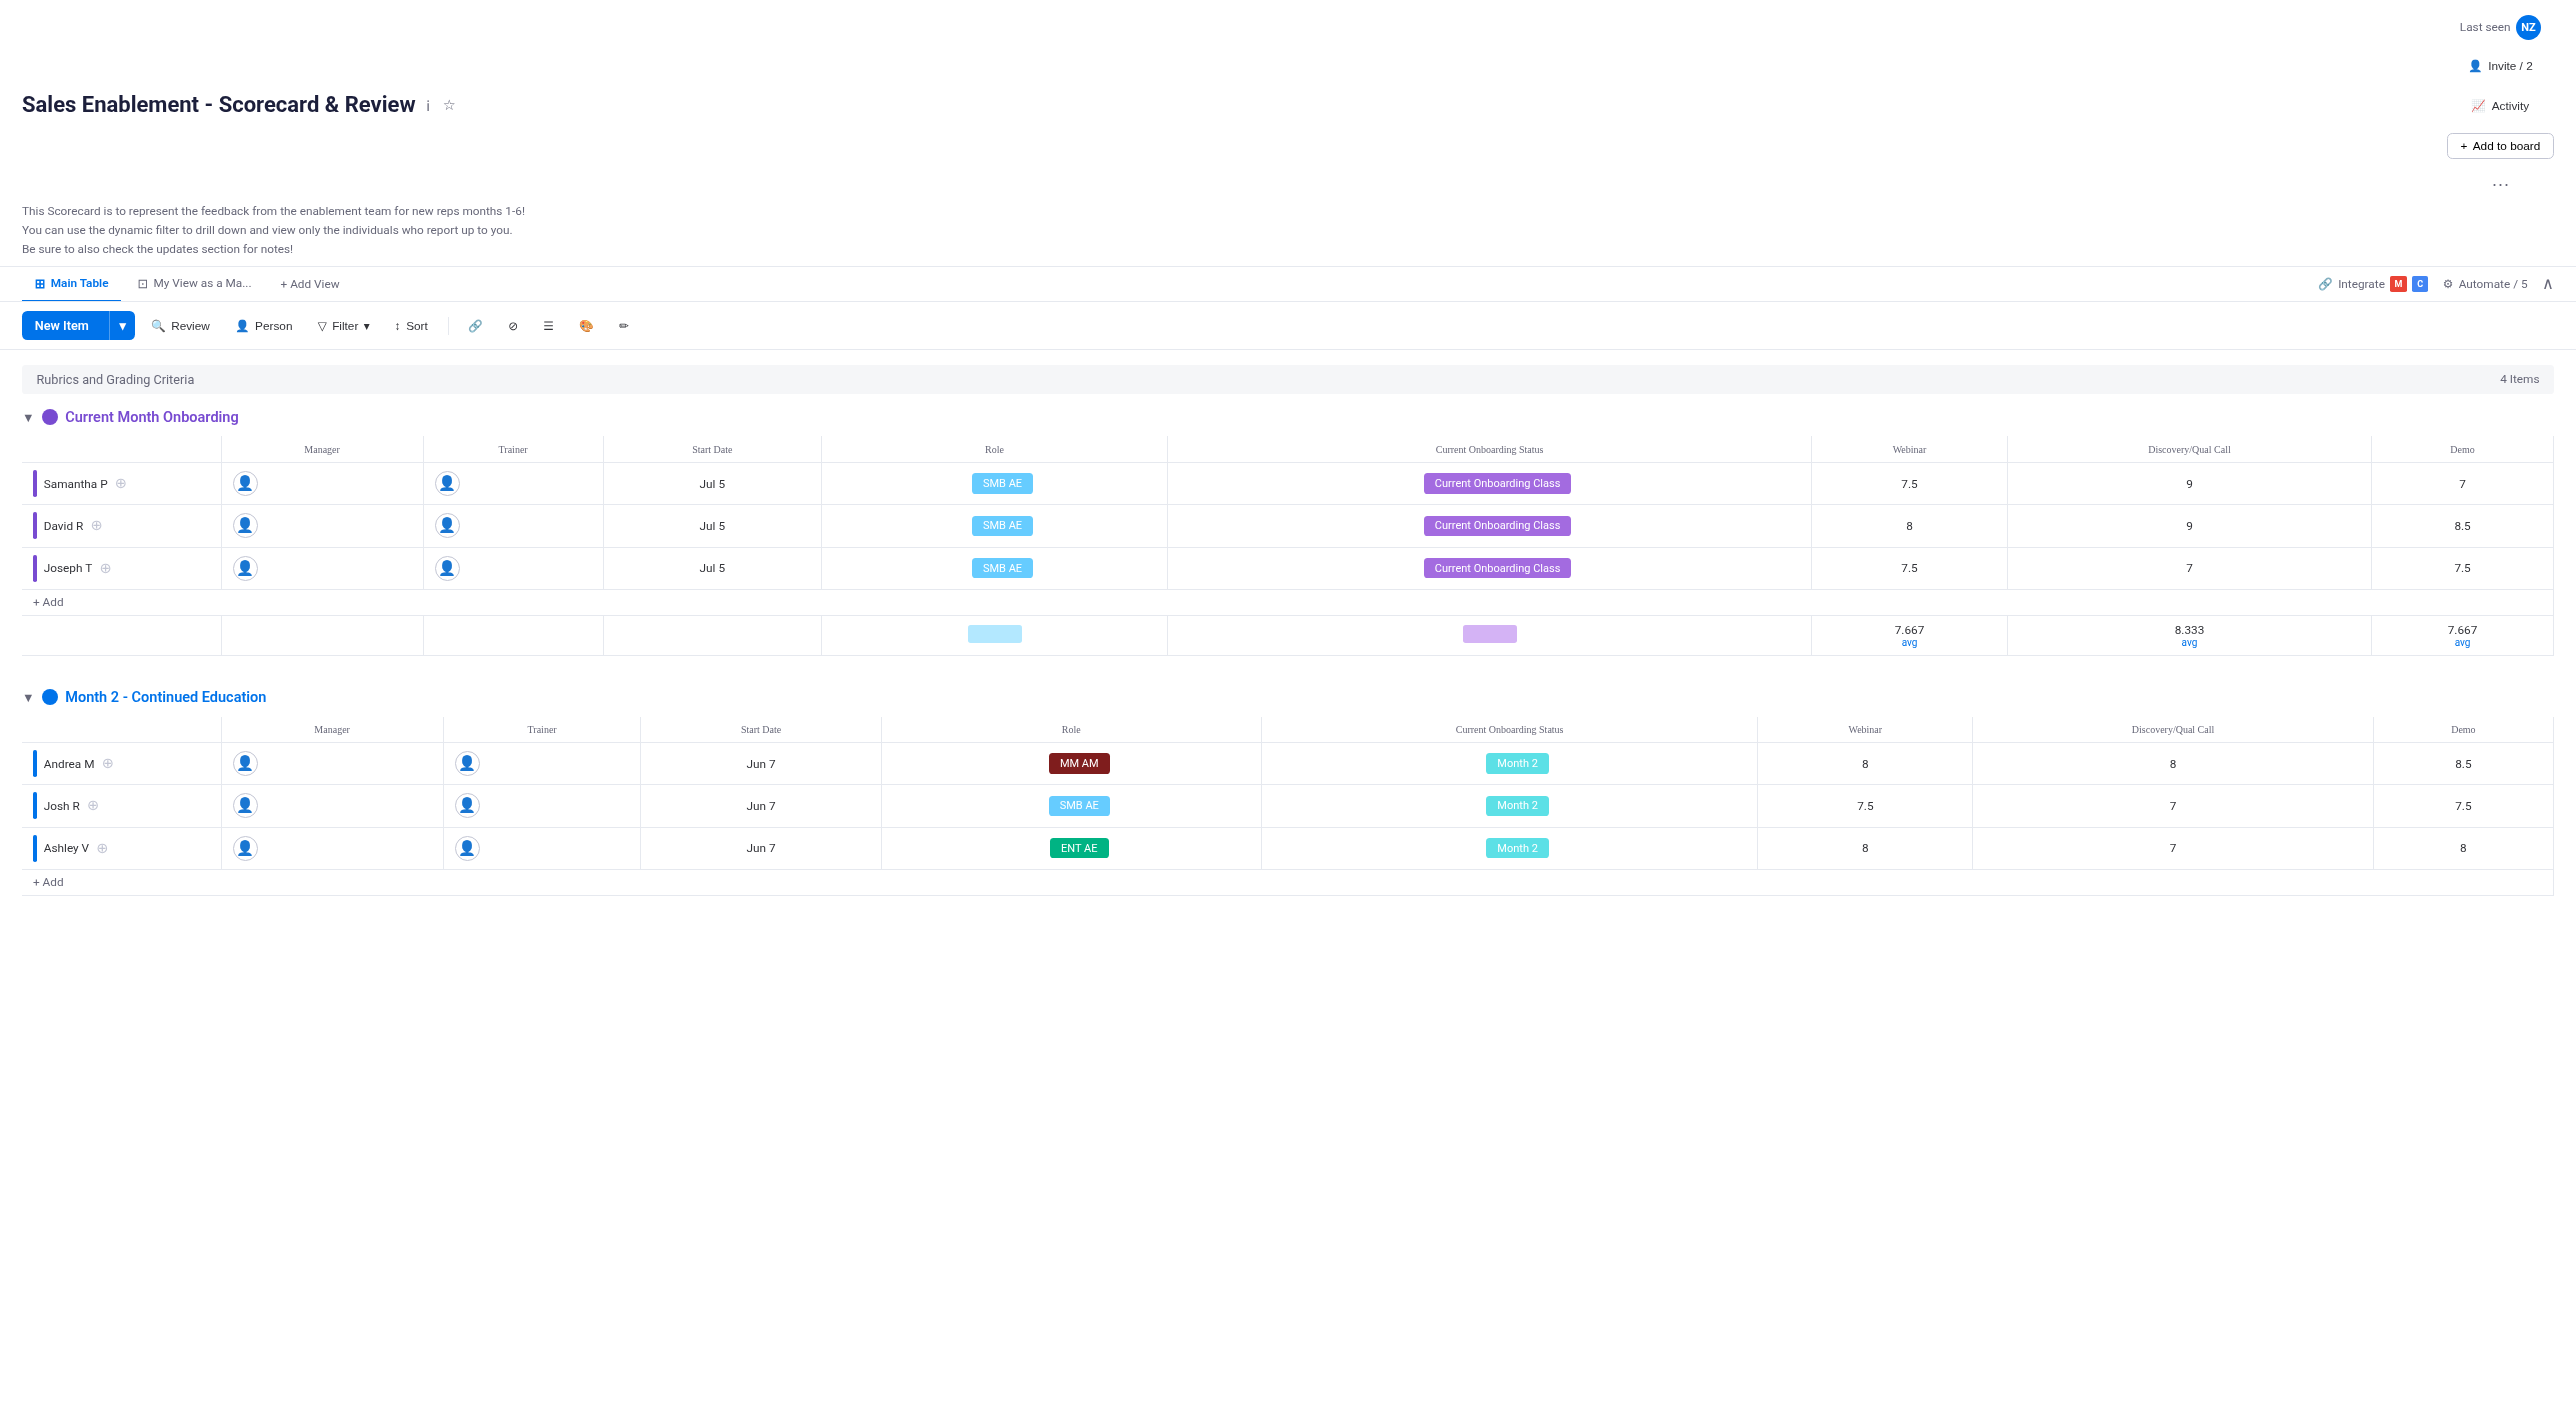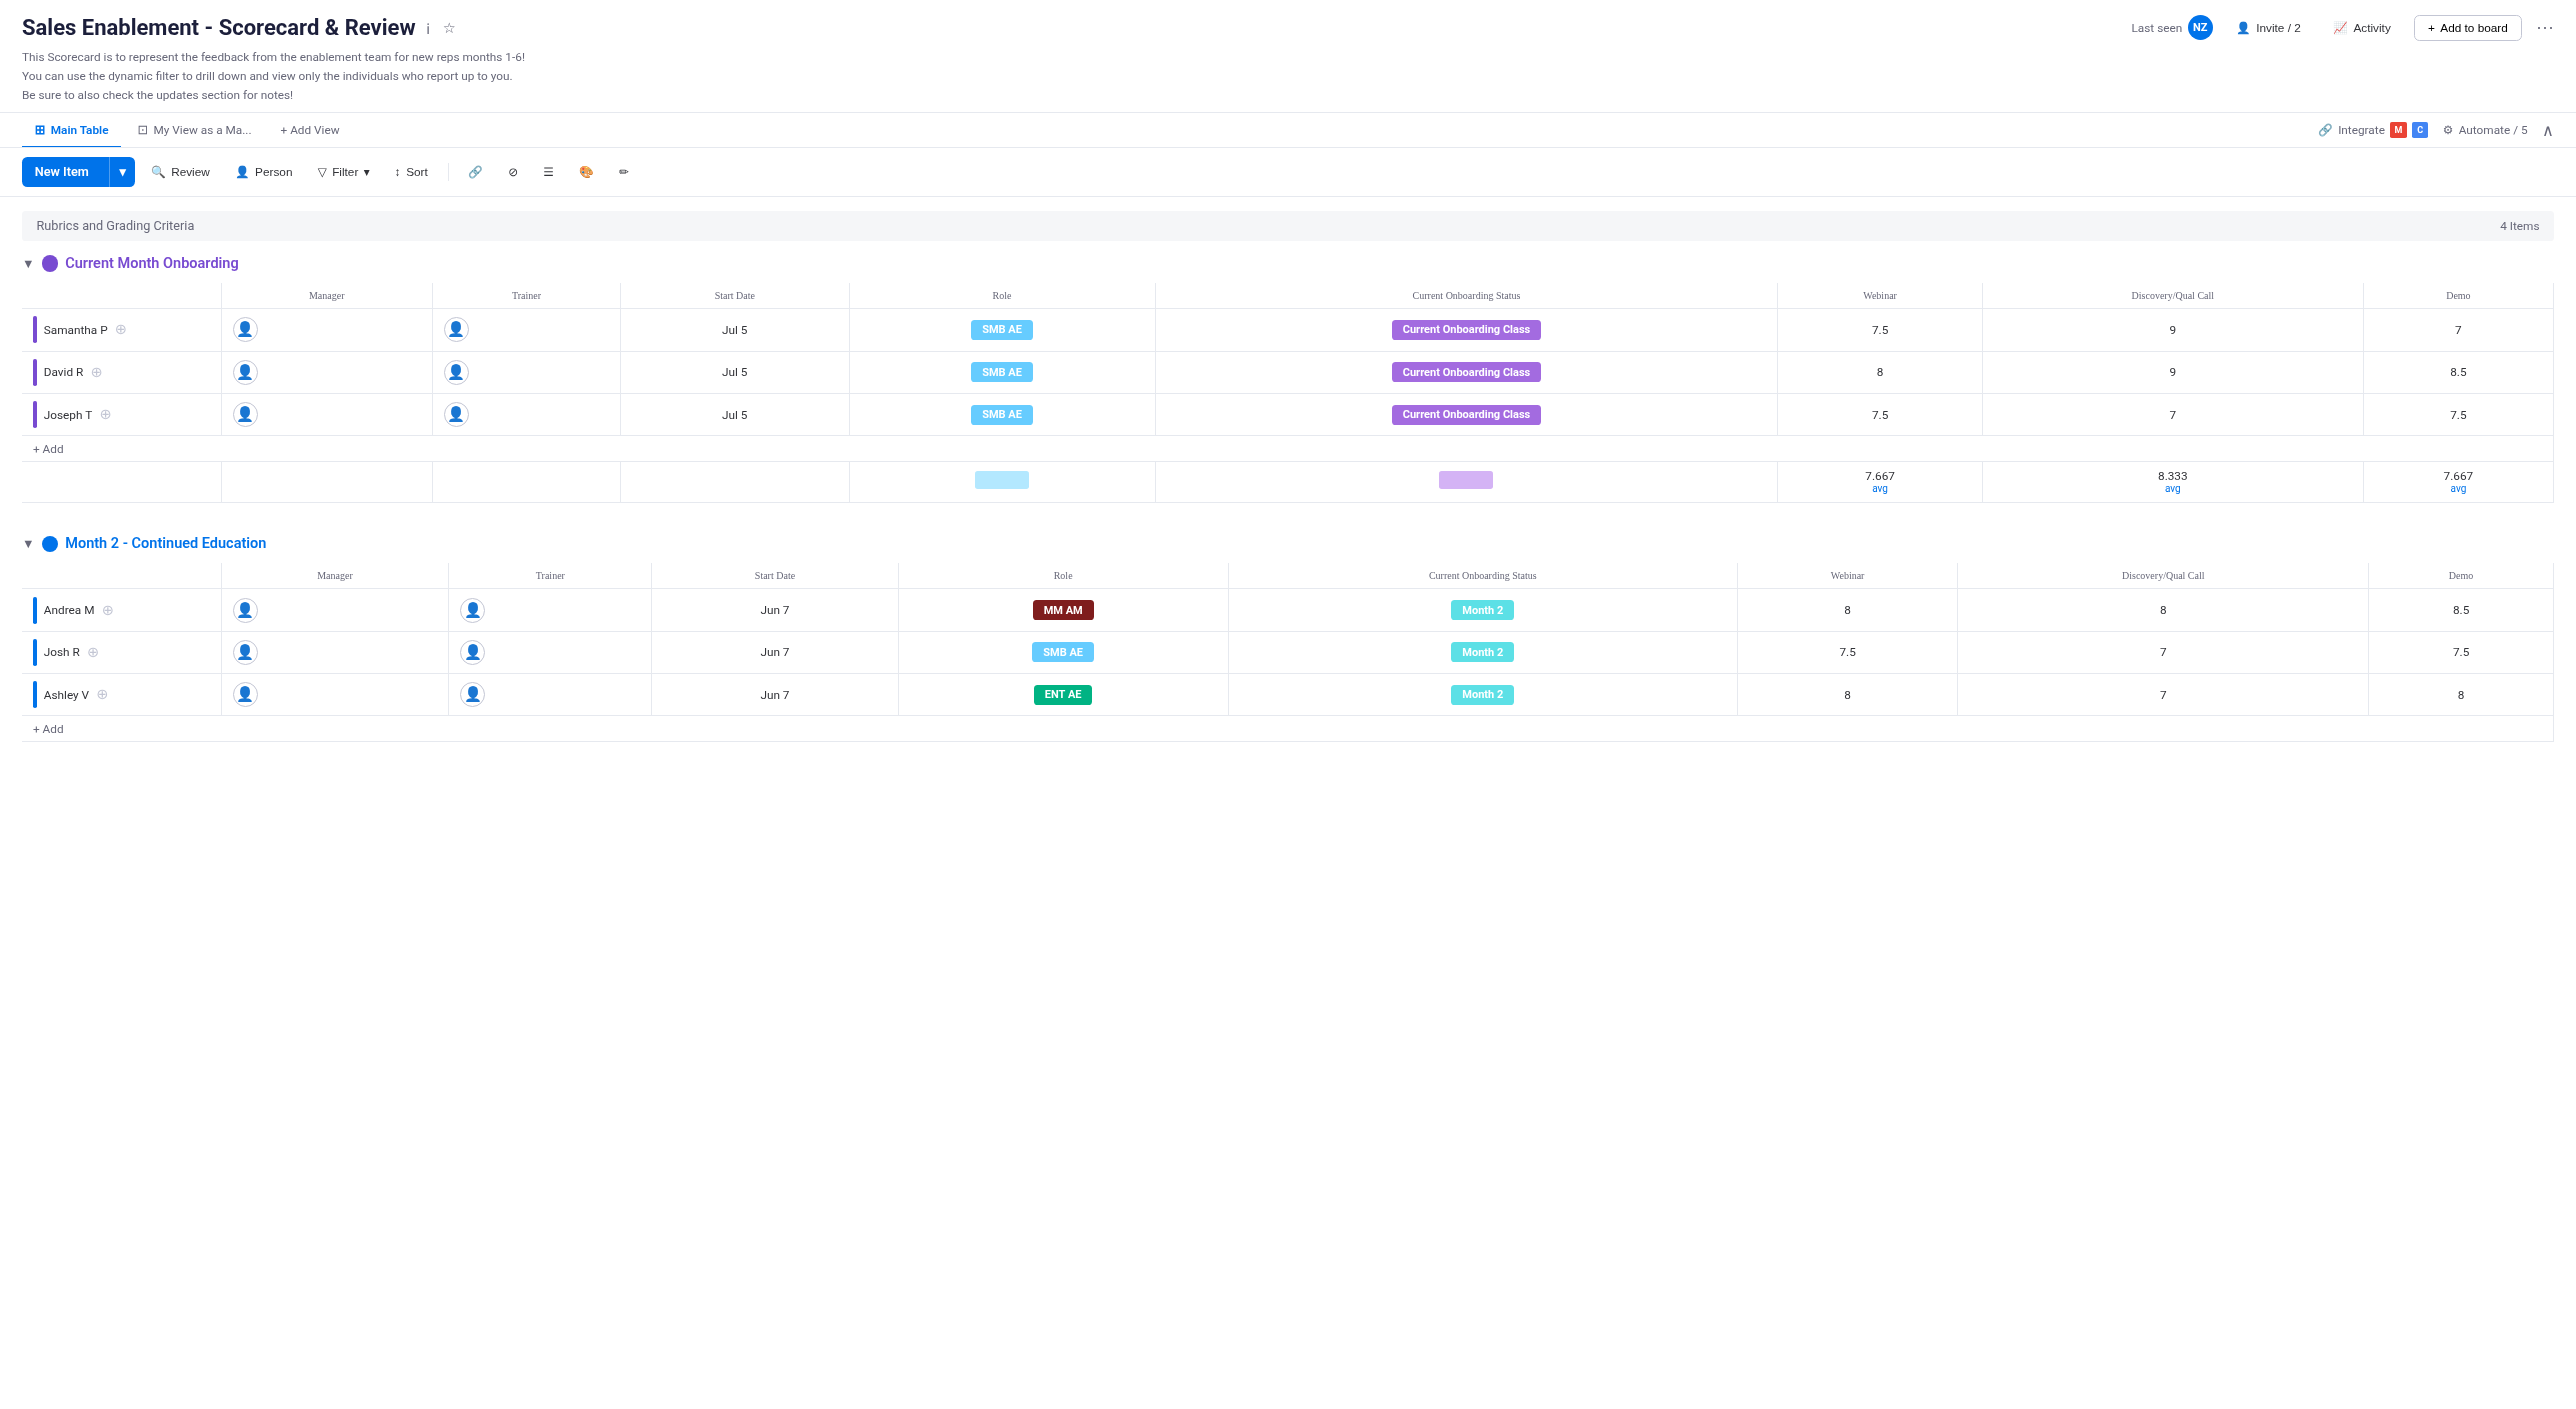--- a/index.html
+++ b/index.html
@@ -4,21 +4,21 @@
   <style>
     * { box-sizing: border-box; margin: 0; padding: 0; }
     body { font-family: -apple-system, BlinkMacSystemFont, 'Segoe UI', Roboto, sans-serif; background: #fff; color: #323338; font-size: 12.7px; }
 
     
     .header { padding: 14.5px 22px 7.2px; border-bottom: 0.9px solid #e6e9ef; }
     .header-top { display: flex; align-items: center; justify-content: space-between; margin-bottom: 7.2px; }
     .title-row { display: flex; align-items: center; gap: 9px; }
     .page-title { font-size: 22px; font-weight: 700; color: #1c1f3b; }
     .icon-btn { background: none; border: none; cursor: pointer; color: #676879; font-size: 14.5px; padding: 1.8px; }
-    .header-actions { display: flex; align-items: center; gap: 14.5px; }
+    .header-actions { display: flex; align-items: center; gap: 14.5px; flex-direction: column; }
     .last-seen { display: flex; align-items: center; gap: 5.4px; font-size: 11.8px; color: #676879; }
     .avatar { width: 25px; height: 25px; border-radius: 50%; background: #0073ea; color: #fff; font-size: 11px; font-weight: 700; display: flex; align-items: center; justify-content: center; }
     .action-btn { display: flex; align-items: center; gap: 5.4px; background: none; border: none; cursor: pointer; color: #323338; font-size: 11.8px; padding: 5.4px 9px; border-radius: 3.6px; }
     .add-board-btn { border: 0.9px solid #c3c6d4; border-radius: 5.4px; padding: 5.4px 12.7px; font-size: 11.8px; cursor: pointer; background: #fff; display: flex; align-items: center; gap: 5.4px; }
     .more-btn { background: none; border: none; cursor: pointer; font-size: 18px; color: #676879; }
     .subtitle { font-size: 11.8px; color: #676879; line-height: 1.6; }
 
     
     .tabs { display: flex; align-items: center; padding: 0 22px; border-bottom: 0.9px solid #e6e9ef; gap: 3.6px; }
     .tab { display: flex; align-items: center; gap: 5.4px; padding: 9px 12.7px; cursor: pointer; font-size: 11.8px; color: #676879; border-bottom: 1.8px solid transparent; white-space: nowrap; }
@@ -58,21 +58,21 @@
 
     
     .data-table { width: 100%; border-collapse: collapse; }
     .data-table th { text-align: center; font-size: 10px; font-weight: 500; color: #676879; padding: 7.2px 11px; border-bottom: 0.9px solid #e6e9ef; border-right: 0.9px solid #e6e9ef; white-space: nowrap; font-family: Liberation Serif, serif; }
     .data-table th:first-child { text-align: left; }
     .data-table td { padding: 7.2px 11px; border-bottom: 0.9px solid #e6e9ef; border-right: 0.9px solid #e6e9ef; font-size: 11.8px; }
     .name-cell { display: flex; align-items: center; gap: 7.2px; }
     .add-icon { color: #c3c6d4; cursor: pointer; font-size: 14.5px; }
     .person-icon { width: 25px; height: 25px; border-radius: 50%; border: 0.9px solid #c3c6d4; display: flex; align-items: center; justify-content: center; color: #c3c6d4; font-size: 14.5px; }
     .center { text-align: center; }
-    .badge { display: inline-block; padding: 3.6px 11px; border-radius: 3.6px; font-size: 11px; font-weight: 700; color: #fff; white-space: nowrap; }
+    .badge { display: inline-block; padding: 3.6px 11px; border-radius: 3.6px; font-size: 11px; font-weight: 400; color: #fff; white-space: nowrap; margin-left: 16px; }
     .badge-cyan { background: #66ccff; color: #fff; }
     .badge-purple { background: #a36be0; color: #fff; }
     .badge-teal { background: #7f1d1d; color: #fff; }
     .badge-blue { background: #5ce0e6; color: #fff; }
     .badge-green { background: #00b383; color: #fff; }
     .add-row td { color: #676879; font-size: 11.8px; cursor: pointer; padding: 5.4px 11px; }
     .avg-row td { font-size: 11.8px; color: #323338; padding: 7.2px 11px; border-top: 0.9px solid #e6e9ef; }
     .avg-label { font-size: 10px; color: #0073ea; display: block; }
     .avg-swatch { display: inline-block; width: 54px; height: 18px; border-radius: 2.7px; }
     .avg-swatch.cyan { background: #b3e8ff; }

